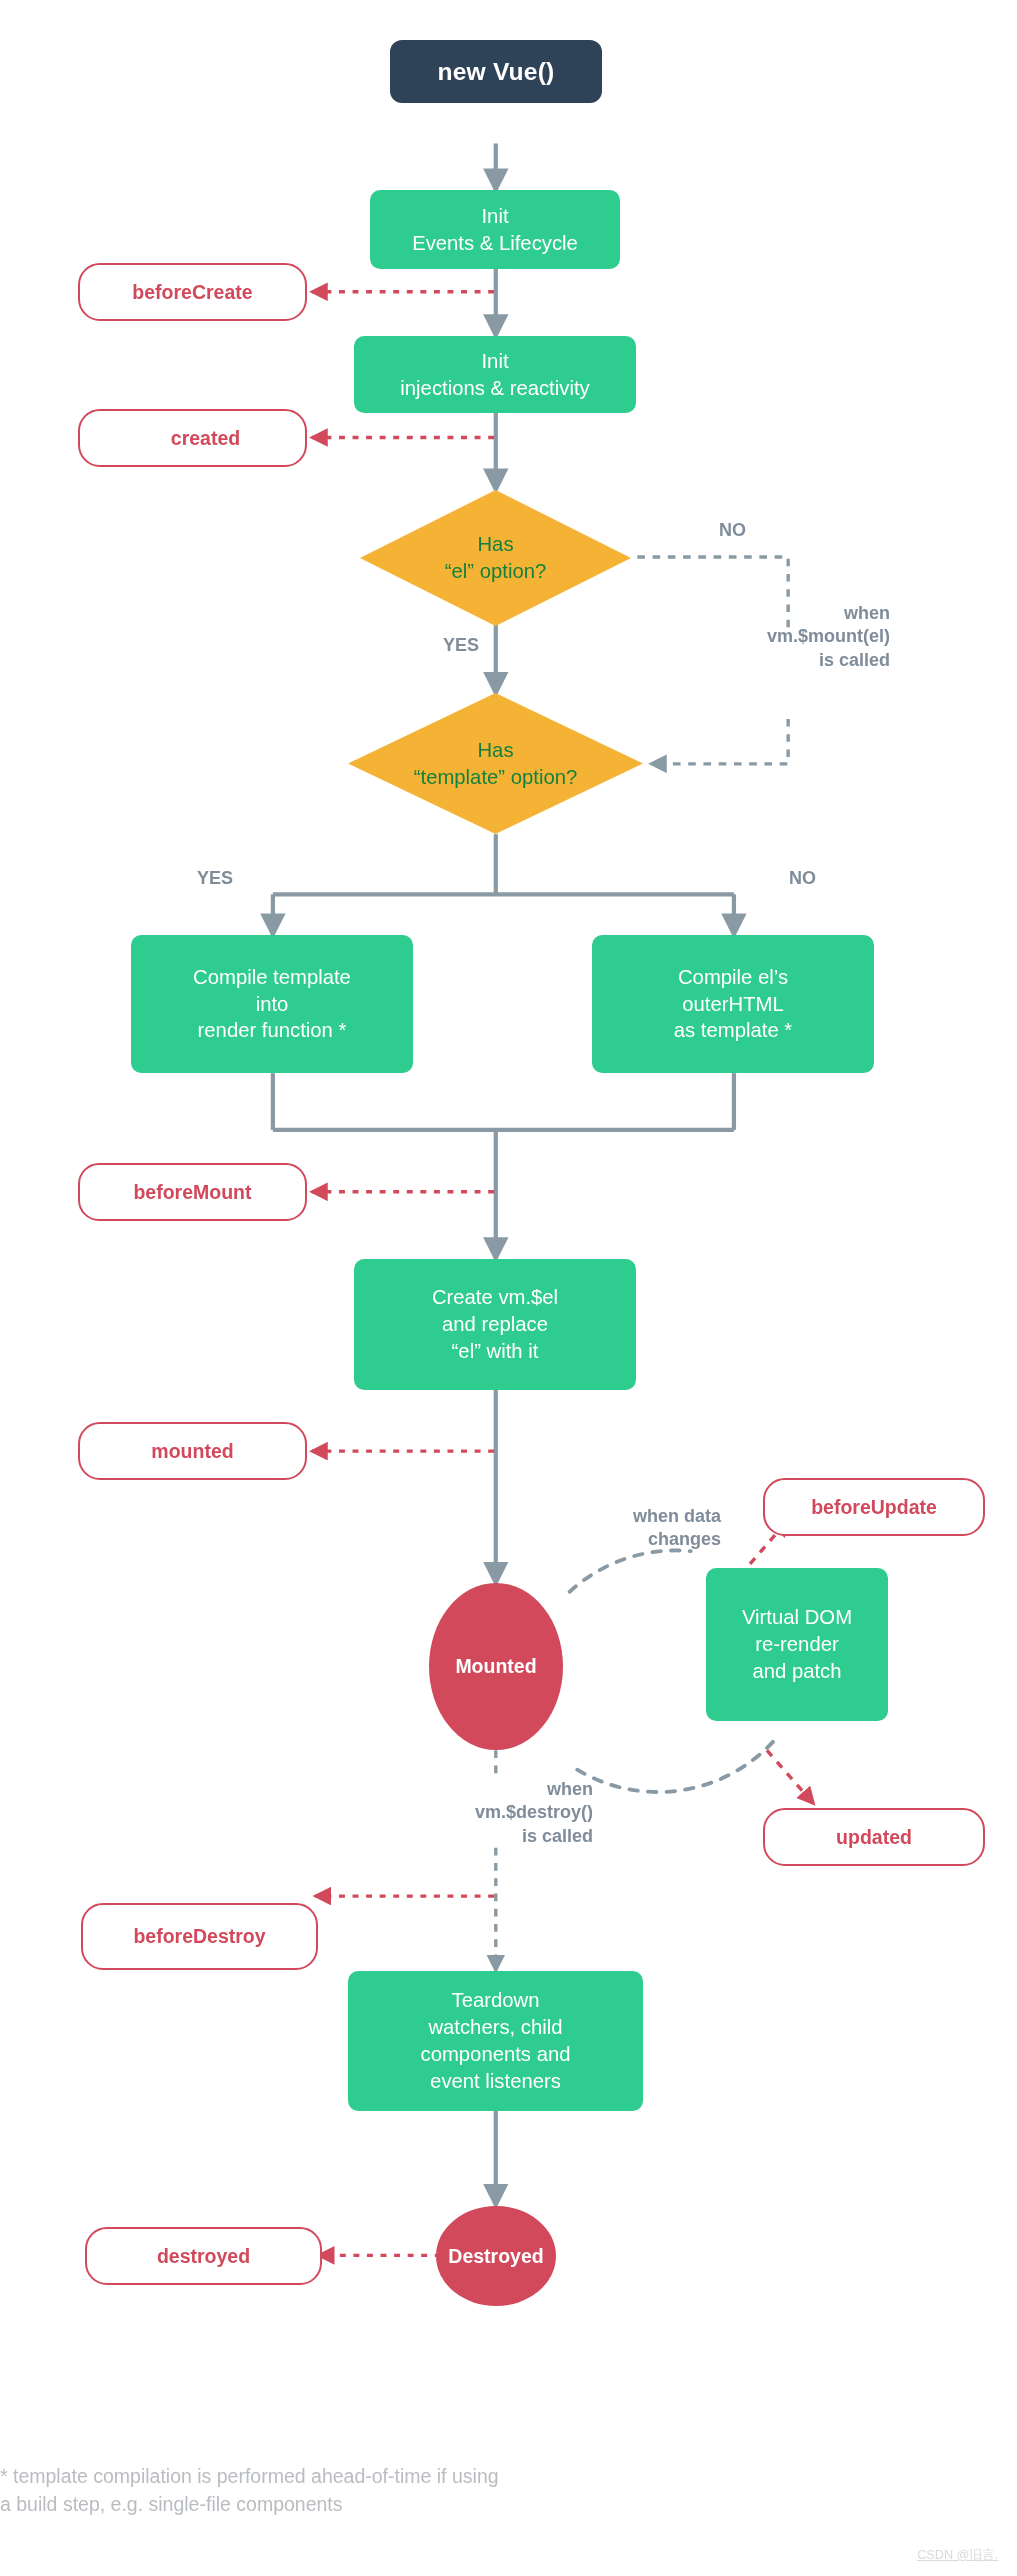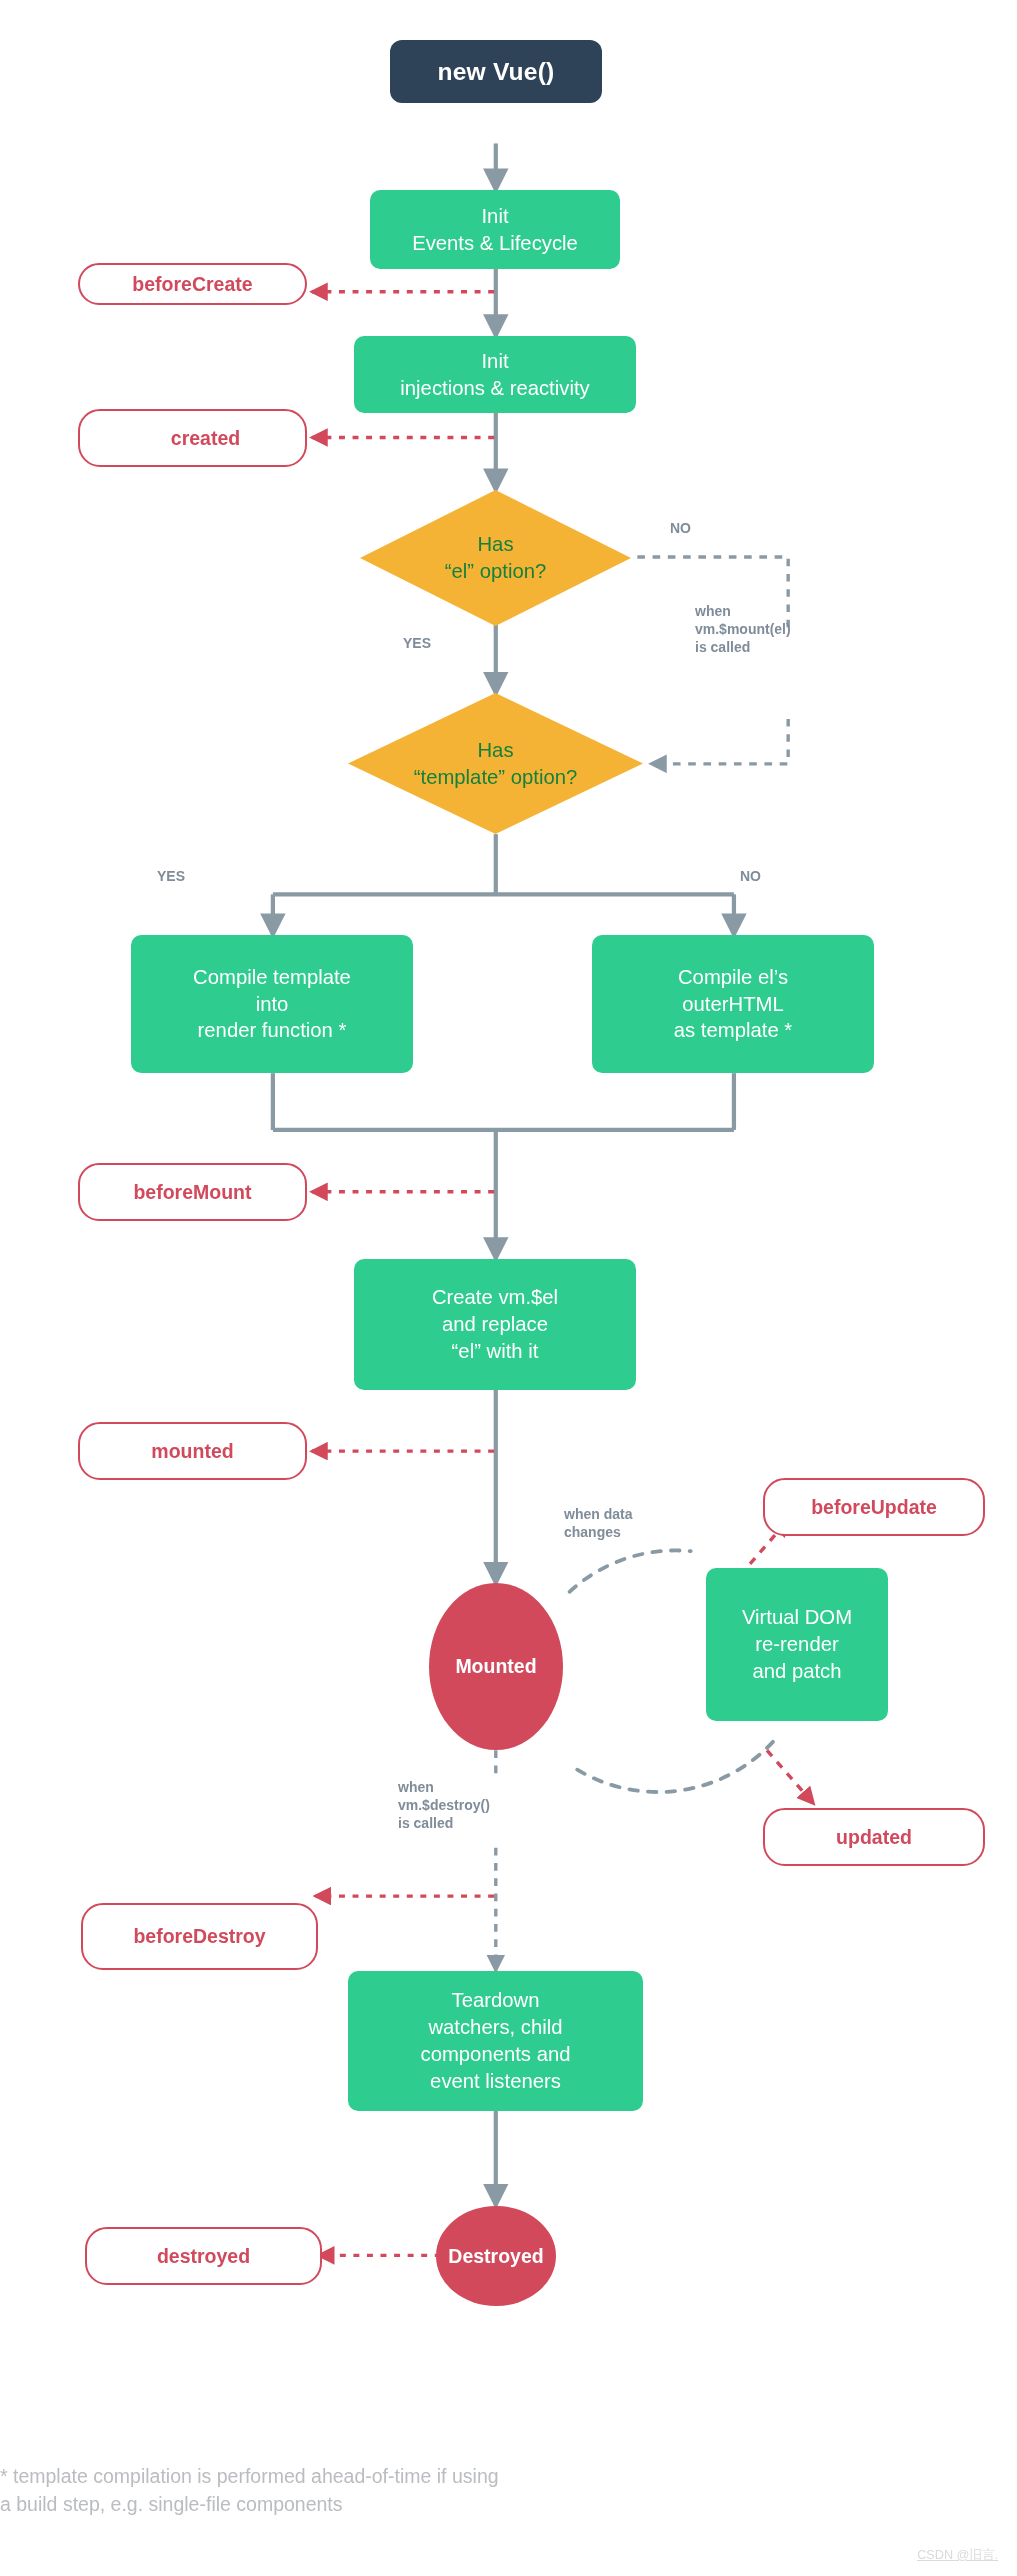--- a/index.html
+++ b/index.html
@@ -32,22 +32,22 @@
   }
   .hook-node{
     background:#ffffff;border:2.5px solid #d1495b;border-radius:22px;
     color:#d1495b;font-size:19.5px;font-weight:bold;
   }
   .state-node{
     background:#d1495b;color:#ffffff;border-radius:50%;
     font-size:19.5px;font-weight:bold;
   }
   .edge-label{
-    position:absolute;color:#7f8c99;font-size:14px;font-weight:bold;
-    line-height:1.3;text-align:left;white-space:pre-line;
+    position:absolute;color:#7f8c99;font-size:18px;font-weight:bold;
+    line-height:1.3;text-align:right;white-space:pre-line;
   }
   .footnote{
     position:absolute;color:#b9bcc0;font-size:19.5px;line-height:1.45;
     width:100%;left:0;
   }
   .watermark{
     position:absolute;right:18.6px;bottom:12px;color:#d8dadd;font-size:12.7px;text-decoration:underline;
   }
 </style>
 </head>
@@ -191,21 +191,21 @@
     <span>Teardown
 watchers, child
 components and
 event listeners</span>
   </div>
 
   <div class="node state-node" style="left:436px;top:2206px;width:120px;height:100px;">
     <span>Destroyed</span>
   </div>
 
-  <div class="node hook-node" style="left:78px;top:263px;width:229px;height:42px;">
+  <div class="node hook-node" style="left:78px;top:263px;width:229px;height:58px;">
     <span>beforeCreate</span>
   </div>
 
   <div class="node hook-node" style="left:78px;top:409px;width:229px;height:58px;padding-left:26px;">
     <span>created</span>
   </div>
 
   <div class="node hook-node" style="left:78px;top:1163px;width:229px;height:58px;border-radius:21px;">
     <span>beforeMount</span>
   </div>

